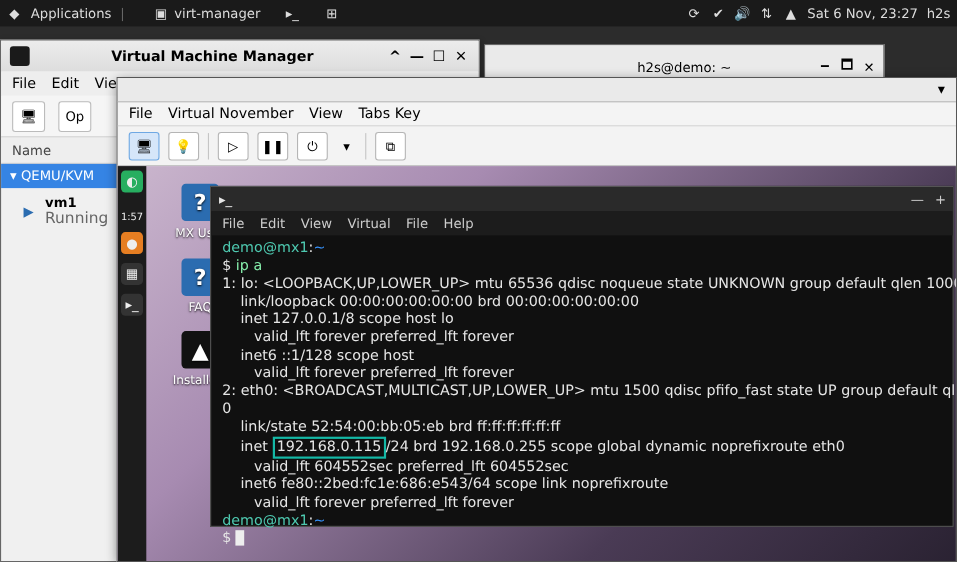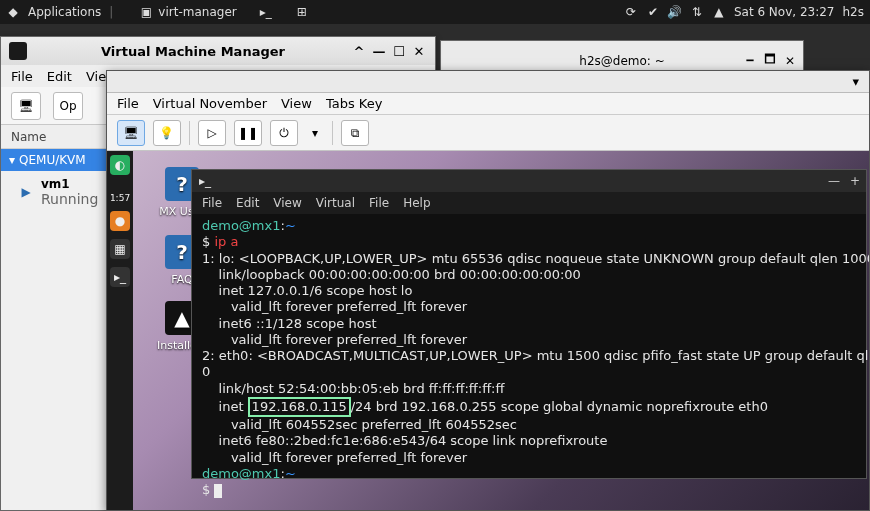--- a/index.html
+++ b/index.html
@@ -67,23 +67,23 @@
   position:absolute; left:84px; top:18px; width:676px; height:310px;
   background:#101010; color:#e6e6e6; border:1px solid #555;
   font-family: "DejaVu Sans Mono", monospace; font-size:13px;
 }
 .gt-title { height:22px; background:#2a2a2a; display:flex; align-items:center; justify-content:center; font-family:"DejaVu Sans",sans-serif; font-size:12px; position:relative; }
 .gt-title .controls { position:absolute; right:6px; display:flex; gap:10px; color:#ccc; }
 .gt-menu { height:22px; background:#1c1c1c; display:flex; align-items:center; gap:14px; padding:0 10px; font-family:"DejaVu Sans",sans-serif; font-size:12px; color:#ccc; }
 .gt-body { padding: 4px 10px; line-height: 1.25; white-space: pre; }
 .prompt-host { color:#4ec9b0; }
 .prompt-path { color:#3794ff; }
-.cmd { color:#ef4444; }
+.cmd { color:#86efac; }
 .out { color:#e6e6e6; }
-.hl-box { display:inline-block; border:2px solid #86efac; padding:0 2px; }
+.hl-box { display:inline-block; border:2px solid #14b8a6; padding:0 2px; }
 .cursor { display:inline-block; width:8px; height:14px; background:#eee; vertical-align:middle; }
 
 
 .host-term-tab {
   position: absolute; left: 440px; top: 40px; width: 364px; height: 41px;
   background:#eaeaea; border:1px solid #666; display:flex; align-items:center; justify-content:center; font-size:12px;
 }
 .host-term-tab .ctrls { position:absolute; right:6px; display:flex; gap:6px; }
 </style>
 </head>
@@ -251,27 +251,27 @@
         <span>Edit</span>
         <span>View</span>
         <span>Virtual</span>
         <span>File</span>
         <span>Help</span>
       </div>
       <div class="gt-body"><span class="prompt-host">demo@mx1</span>:<span class="prompt-path">~</span>
 $ <span class="cmd">ip a</span>
 <span class="out">1: lo: &lt;LOOPBACK,UP,LOWER_UP&gt; mtu 65536 qdisc noqueue state UNKNOWN group default qlen 1000</span>
 <span class="out">    link/loopback 00:00:00:00:00:00 brd 00:00:00:00:00:00</span>
-<span class="out">    inet 127.0.0.1/6 scope host lo</span>
+<span class="out">    inet 127.0.0.1/8 scope host lo</span>
 <span class="out">       valid_lft forever preferred_lft forever</span>
 <span class="out">    inet6 ::1/128 scope host</span>
 <span class="out">       valid_lft forever preferred_lft forever</span>
 <span class="out">2: eth0: &lt;BROADCAST,MULTICAST,UP,LOWER_UP&gt; mtu 1500 qdisc pfifo_fast state UP group default qle</span>
 <span class="out">0</span>
-<span class="out">    link/host 52:54:00:bb:05:eb brd ff:ff:ff:ff:ff:ff</span>
+<span class="out">    link/state 52:54:00:bb:05:eb brd ff:ff:ff:ff:ff:ff</span>
 <span class="out"><span>    inet </span><span class="hl-box">192.168.0.115</span><span>/24 brd 192.168.0.255 scope global dynamic noprefixroute eth0</span></span>
 <span class="out">       valid_lft 604552sec preferred_lft 604552sec</span>
 <span class="out">    inet6 fe80::2bed:fc1e:686:e543/64 scope link noprefixroute</span>
 <span class="out">       valid_lft forever preferred_lft forever</span>
 <span class="prompt-host">demo@mx1</span>:<span class="prompt-path">~</span>
 $ <span class="cursor"></span></div>
     </div>
   </div>
 </div>
 

